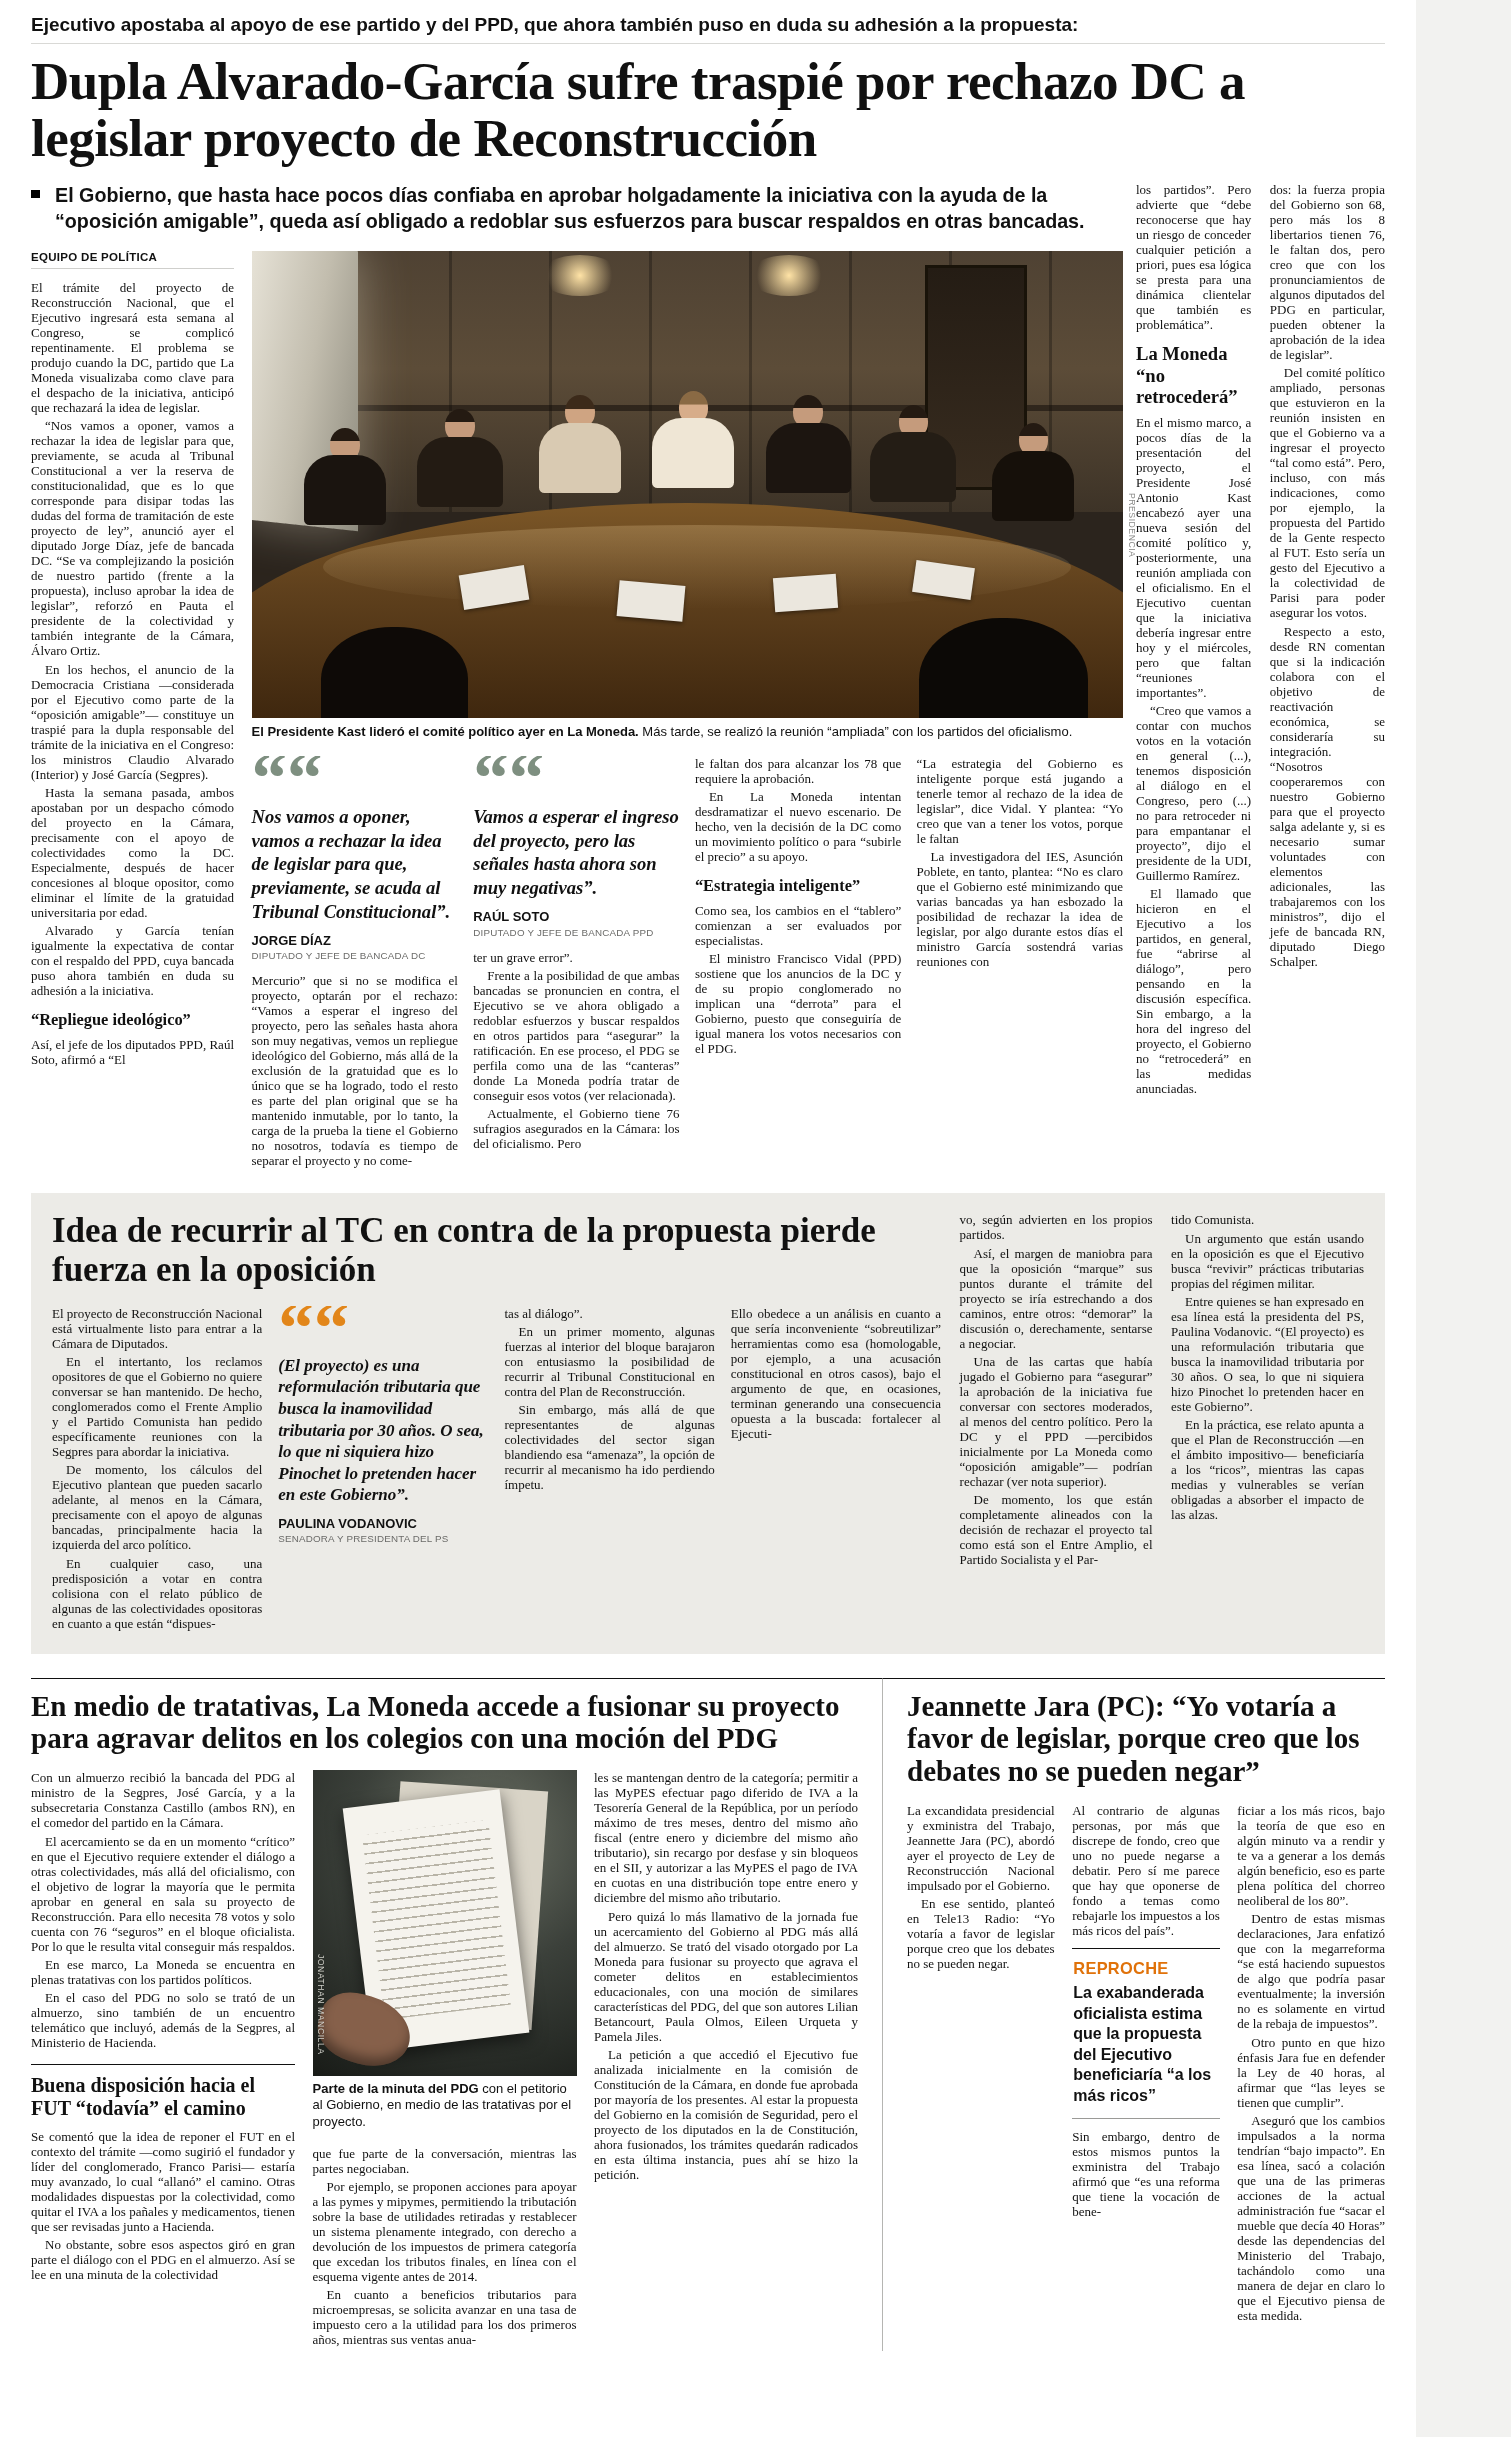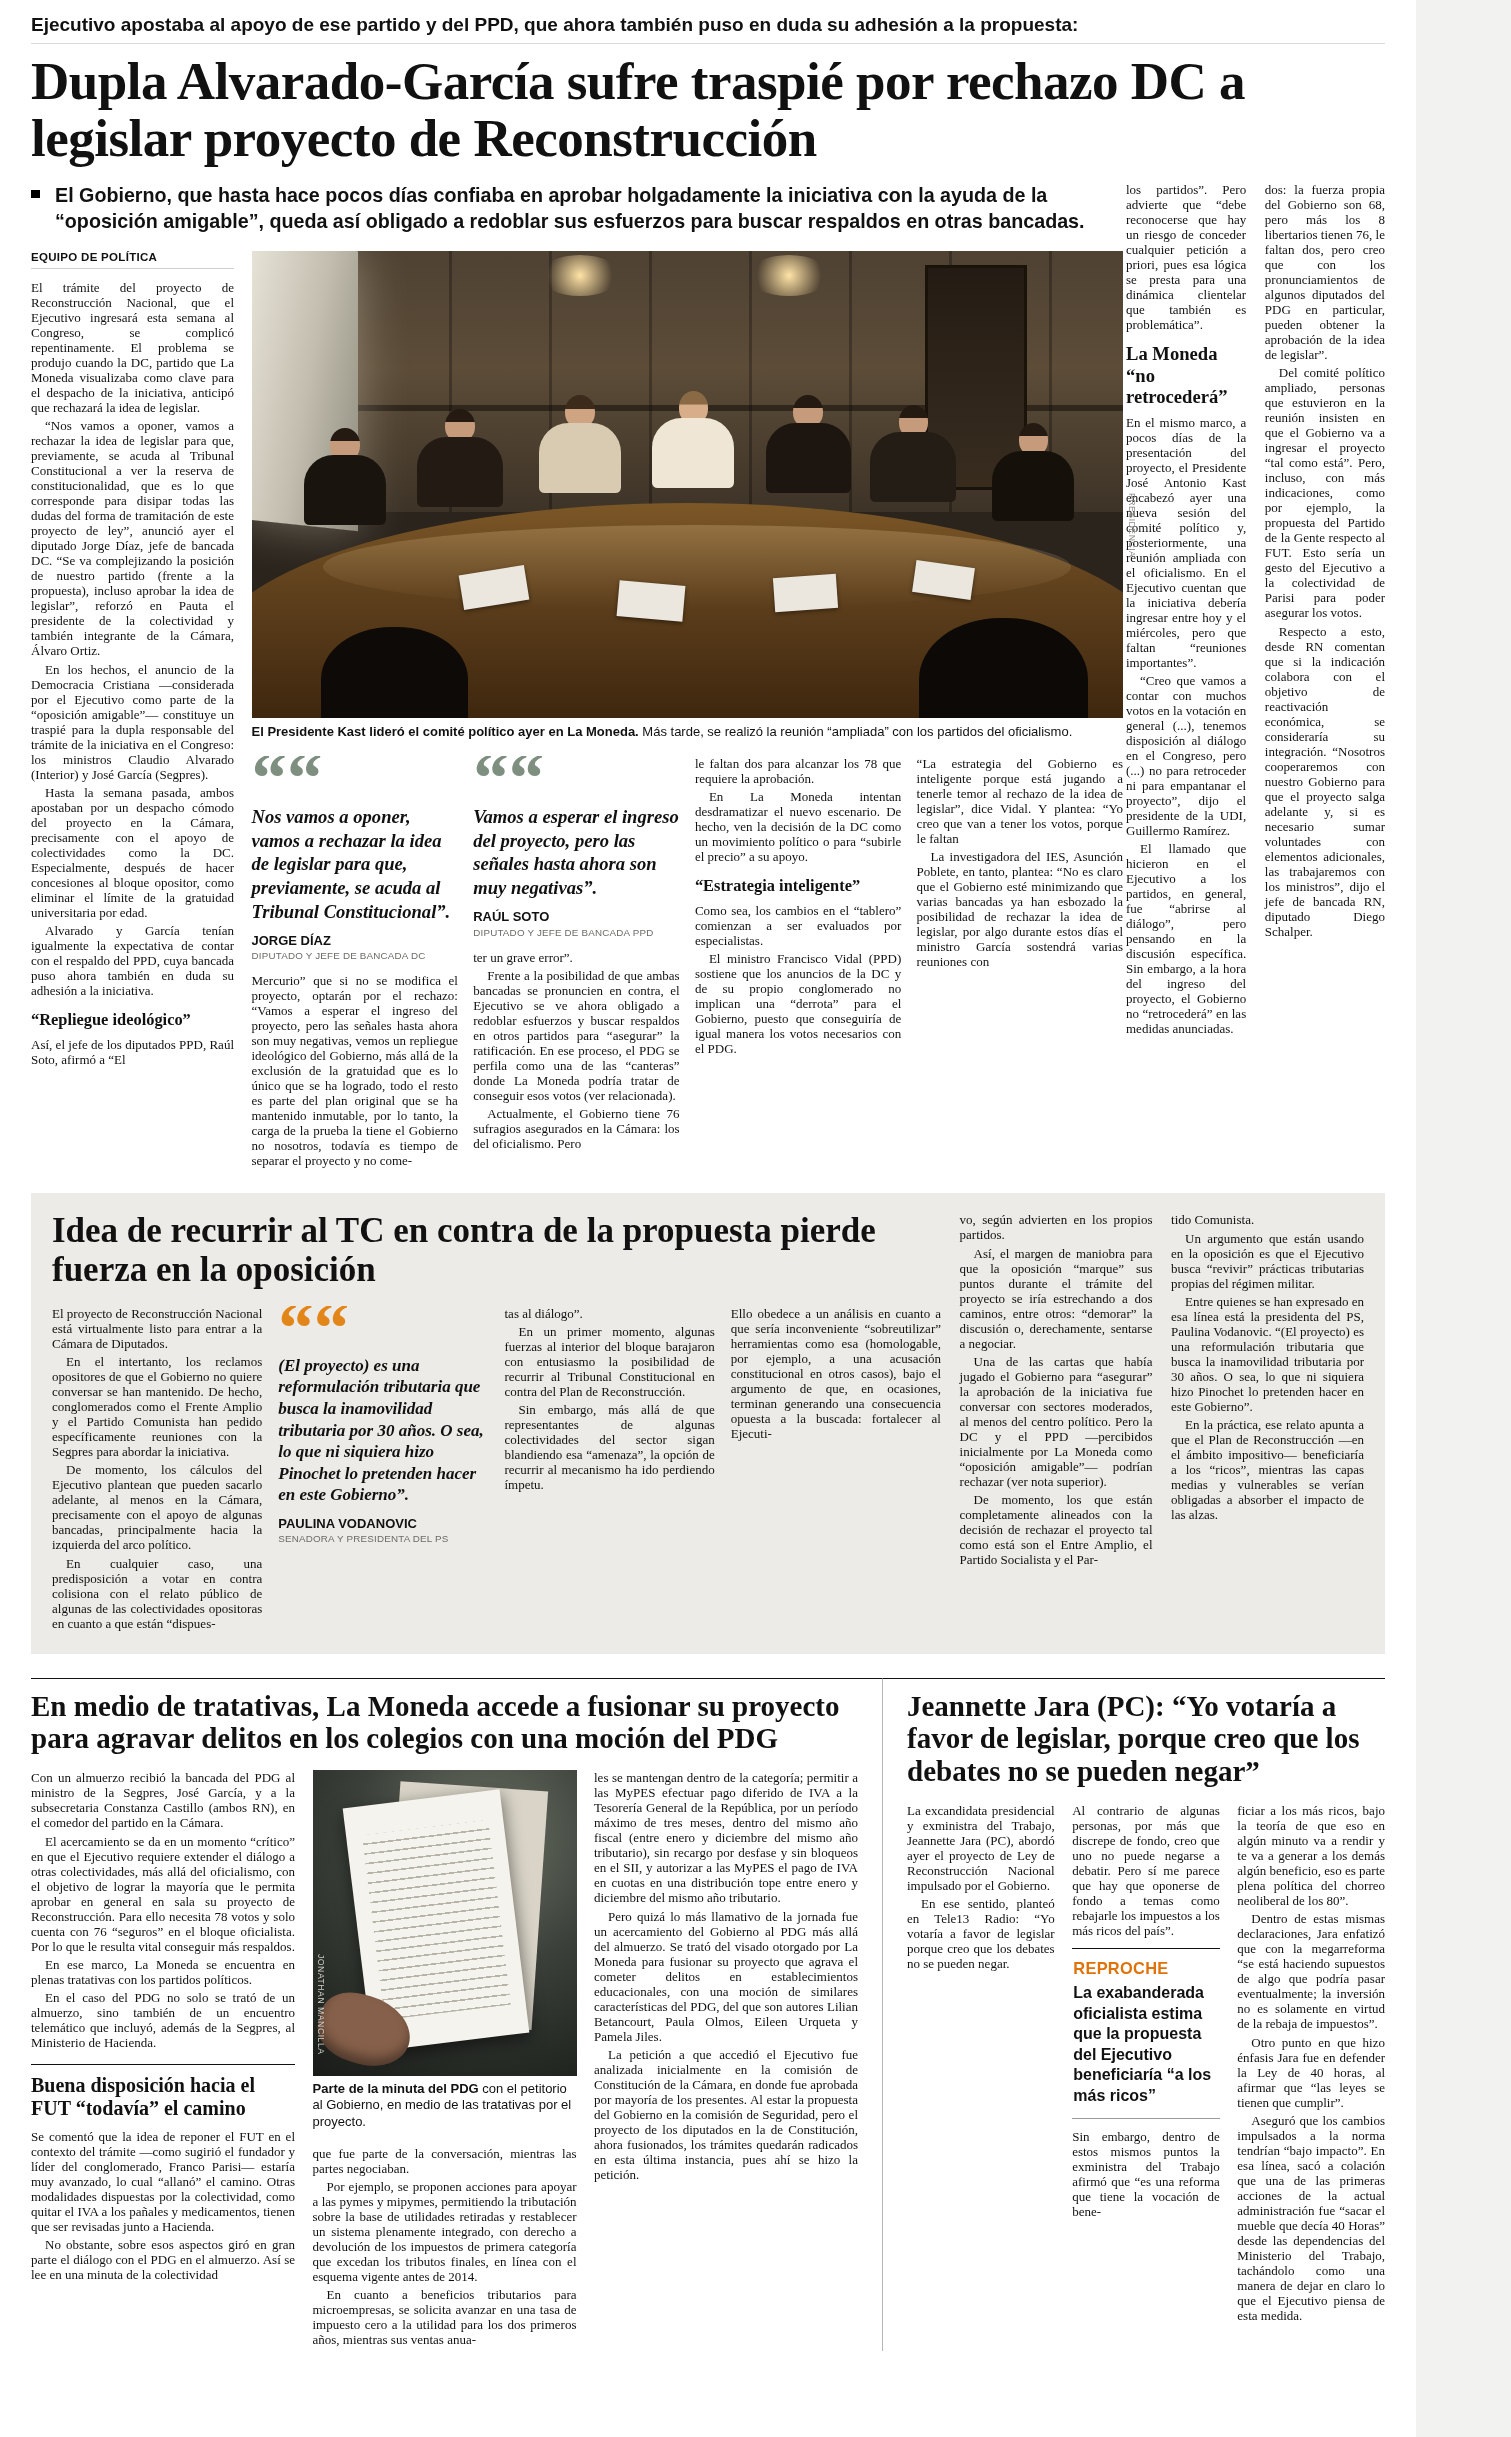--- a/index.html
+++ b/index.html
@@ -4,21 +4,21 @@
 <style>
   html,body{margin:0;padding:0;background:#f2f2f0;}
   body{width:1512px;font-family:"Liberation Serif",serif;color:#111;}
   .page{width:1416px;min-height:2438px;background:#fff;box-sizing:border-box;padding:14px 31px 26px;}
 
   
   .kicker{font-family:"Liberation Sans",sans-serif;font-weight:bold;font-size:19px;padding-bottom:6.6px;border-bottom:0.5px solid #d9d9d6;}
   .headline{font-family:"Liberation Serif",serif;font-weight:bold;font-size:53px;line-height:1.06;letter-spacing:-0.5px;margin:9.8px 0 16.4px;}
 
   
-  .main{display:flex;gap:3px;}
+  .main{display:flex;gap:13px;}
   .main-left{width:1092px;flex:none;}
   .main-right{flex:1;display:flex;gap:18.6px;min-width:0;}
   .rcol{flex:1;min-width:0;}
 
   .lede{position:relative;padding-left:24px;font-family:"Liberation Sans",sans-serif;font-weight:bold;font-size:19.7px;line-height:1.32;margin-bottom:16.4px;}
   .sq{position:absolute;left:0;top:7.6px;width:8.7px;height:8.7px;background:#000;}
 
   .body-row{display:flex;gap:17.5px;}
   .colnarrow{width:203px;flex:none;}
   .center{flex:1;min-width:0;}

